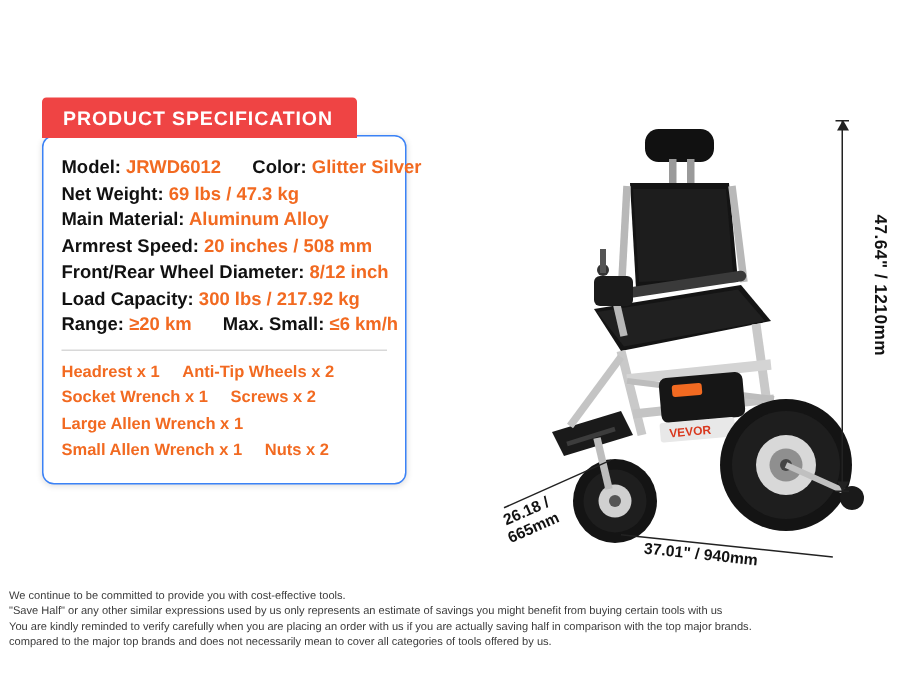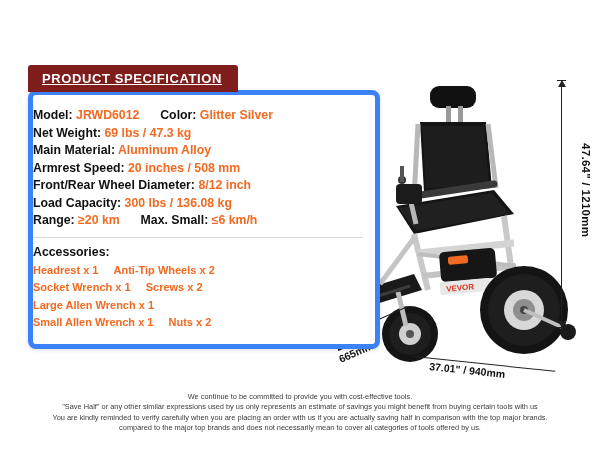--- a/index.html
+++ b/index.html
@@ -20,41 +20,40 @@
     width: 600px;
     height: 450px;
     background: #ffffff;
   }
 
   
   .spec-header {
     position: absolute;
     left: 28px;
     top: 65px;
-    background: #7f1d1d;
+    background: #ef4444;
     color: #ffffff;
     font-size: 13px;
     font-weight: bold;
     letter-spacing: 0.6px;
     padding: 6px 16px 6px 14px;
     border-radius: 3px 3px 0 0;
     z-index: 3;
-    text-decoration: underline;
   }
 
   .spec-card {
     position: absolute;
     left: 28px;
     top: 90px;
-    width: 352px;
+    width: 243px;
     background: #ffffff;
-    border: 5px solid #3b82f6;
+    border: 1px solid #3b82f6;
     border-radius: 8px;
     box-shadow: 0 1px 4px rgba(0,0,0,0.14);
-    padding: 12px 10px 12px 0;
+    padding: 12px 10px 12px 12px;
     box-sizing: border-box;
     z-index: 2;
   }
 
   .spec-line {
     font-size: 12.3px;
     color: #111111;
     font-weight: bold;
     line-height: 17.5px;
     white-space: nowrap;
@@ -94,21 +93,20 @@
 
   
   .footer {
     position: absolute;
     left: 6px;
     top: 392px;
     width: 588px;
     font-size: 7.4px;
     line-height: 10.4px;
     color: #3a3a3a;
-    text-align: center;
   }
 
   
   .product-area {
     position: absolute;
     left: 318px;
     top: 38px;
     width: 282px;
     height: 350px;
   }
@@ -305,34 +303,33 @@
       <span class="val">20 inches / 508 mm</span>
     </div>
 
     <div class="spec-line">
       <span class="lbl">Front/Rear Wheel Diameter:</span>
       <span class="val">8/12 inch</span>
     </div>
 
     <div class="spec-line">
       <span class="lbl">Load Capacity:</span>
-      <span class="val">300 lbs / 136.08 kg</span>
+      <span class="val">300 lbs / 217.92 kg</span>
     </div>
 
     <div class="spec-line">
       <span class="lbl">Range:</span>
       <span class="val">≥20 km</span>
       <span class="gap-2"></span>
       <span class="lbl">Max. Small:</span>
       <span class="val">≤6 km/h</span>
     </div>
 
     <div class="divider"></div>
 
-    <div class="acc-title">Accessories:</div>
 
     <div class="acc-row">
       <span>Headrest x 1</span>
       <span class="c2">Anti-Tip Wheels x 2</span>
     </div>
     <div class="acc-row">
       <span>Socket Wrench x 1</span>
       <span class="c2">Screws x 2</span>
     </div>
     <div class="acc-row">

